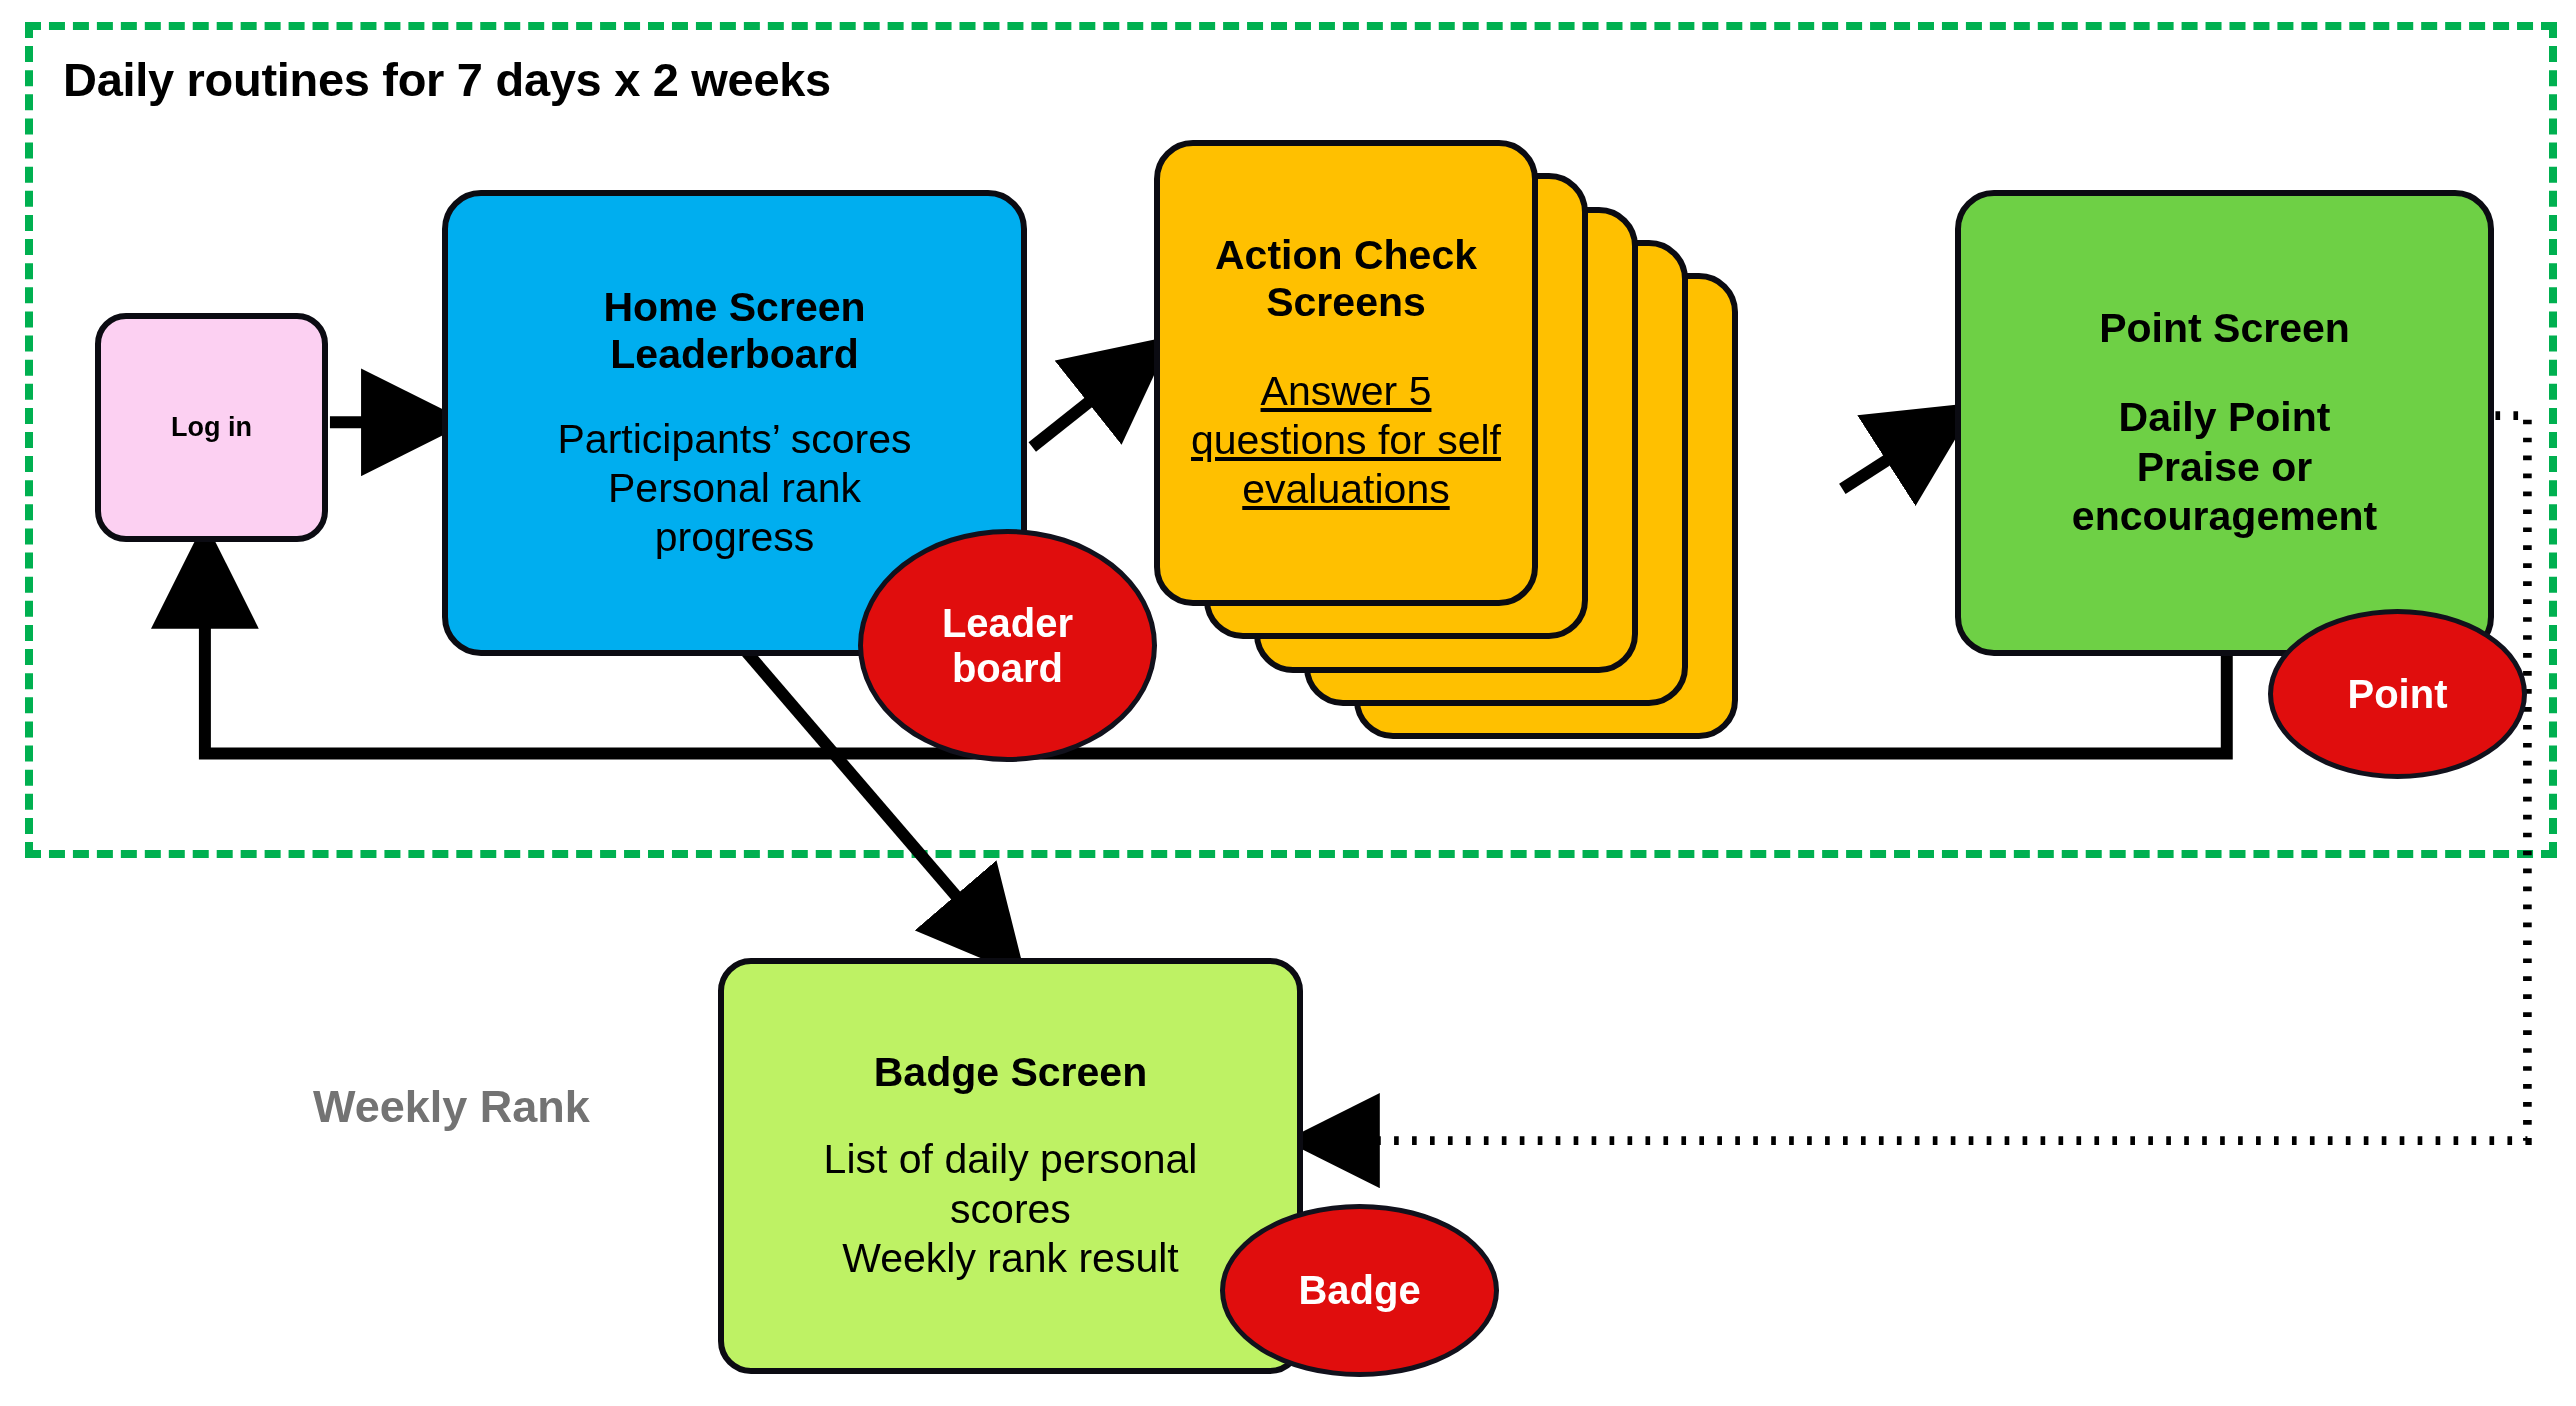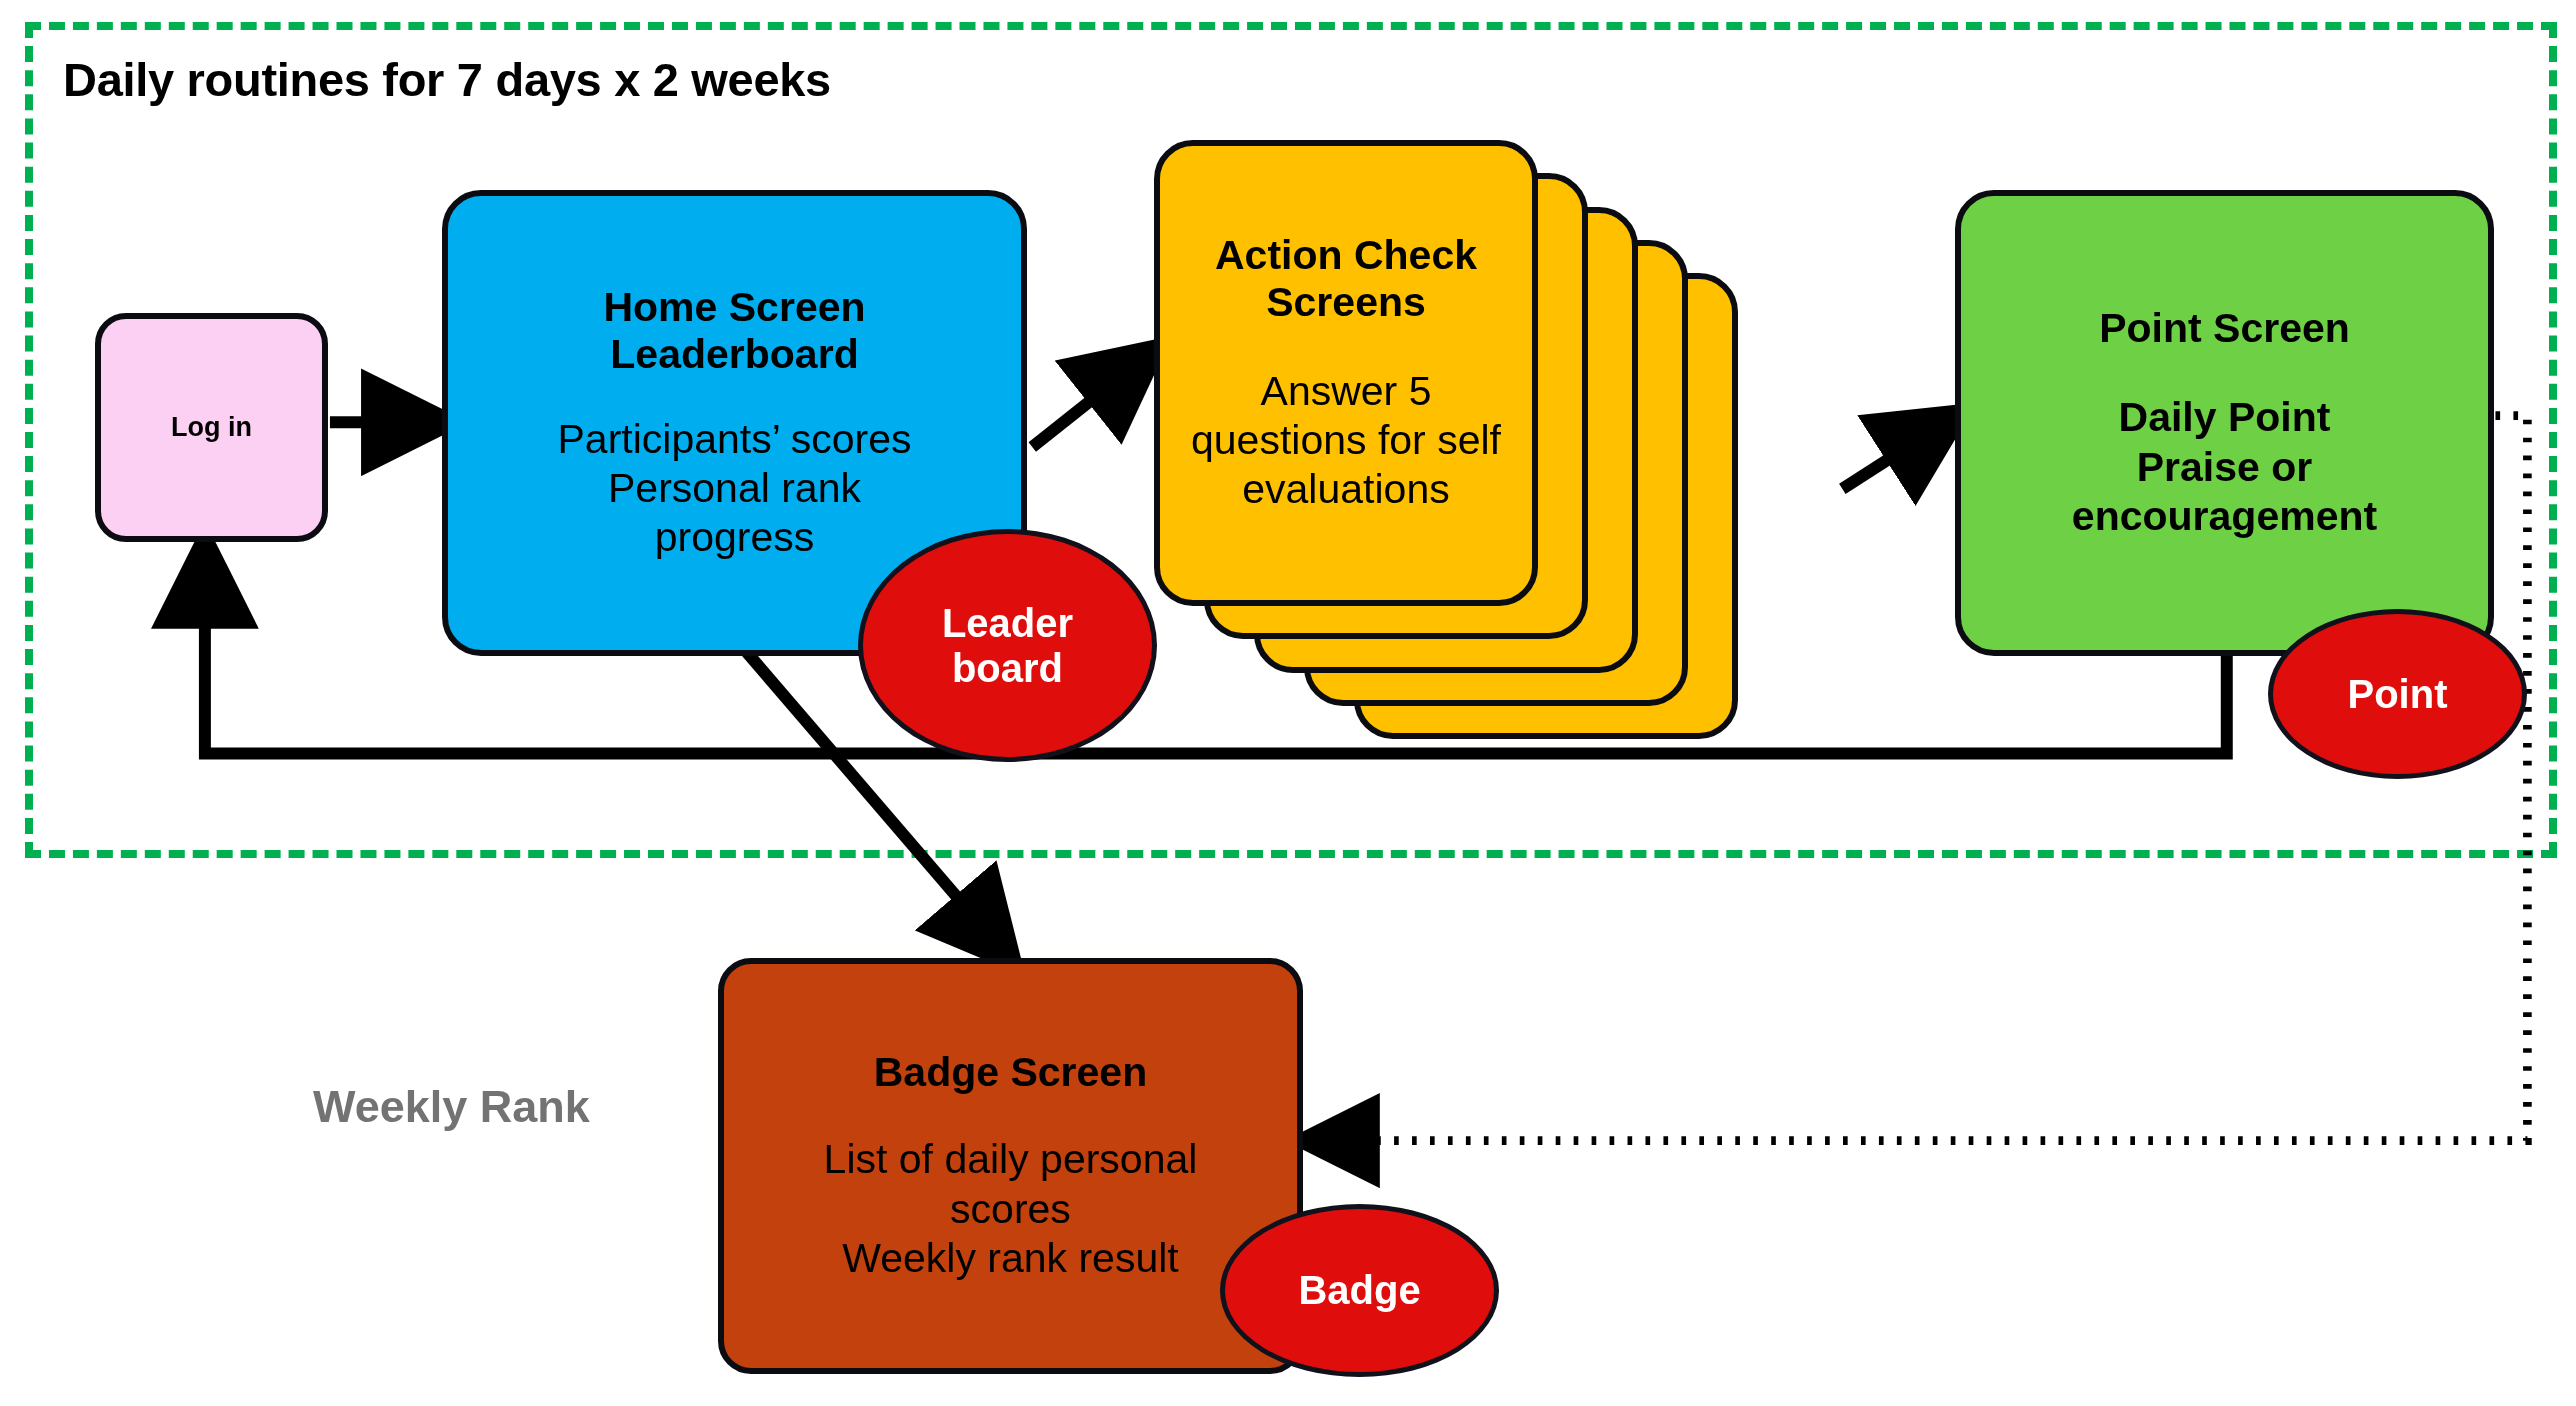--- a/index.html
+++ b/index.html
@@ -64,34 +64,34 @@
     background:#ffc000;border:6px solid #0b0b12;border-radius:39px;
     box-sizing:border-box;
   }
   .stack-card.s5{left:200px;top:133px;}
   .stack-card.s4{left:150px;top:100px;}
   .stack-card.s3{left:100px;top:67px;}
   .stack-card.s2{left:50px;top:33px;}
   .stack-card.s1{left:0px;top:0px;display:flex;flex-direction:column;
                  align-items:center;justify-content:center;text-align:center;padding:6.7px 14.6px;}
   .stack-card.s1 .ttl{font-size:41px;font-weight:bold;line-height:1.16;margin-bottom:40px;}
-  .stack-card.s1 .body{font-size:41px;line-height:1.2;}
+  .stack-card.s1 .body{font-size:41px;line-height:1.2;text-decoration:underline;}
 
   
   #node-point{
     left:1955px;top:190px;width:539px;height:466px;
     background:#6ed045;
   }
   #node-point .ttl{font-size:41px;margin-bottom:41px;}
   #node-point .body{font-size:41px;font-weight:bold;}
 
   
   #node-badge{
     left:718px;top:958px;width:585px;height:416px;
-    background:#c2410c;border-radius:33px;
+    background:#bef264;border-radius:33px;
   }
   #node-badge .ttl{font-size:41px;margin-bottom:39px;}
   #node-badge .body{font-size:41px;}
 
   
   .token{
     position:absolute;border-radius:50%;
     background:#e00d0d;border:5.3px solid #11111c;
     display:flex;align-items:center;justify-content:center;
     text-align:center;color:#ffffff;font-weight:bold;line-height:1.12;

